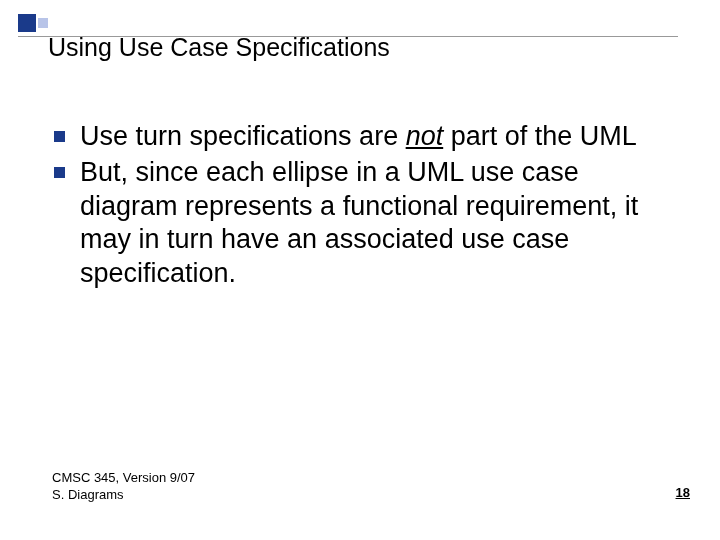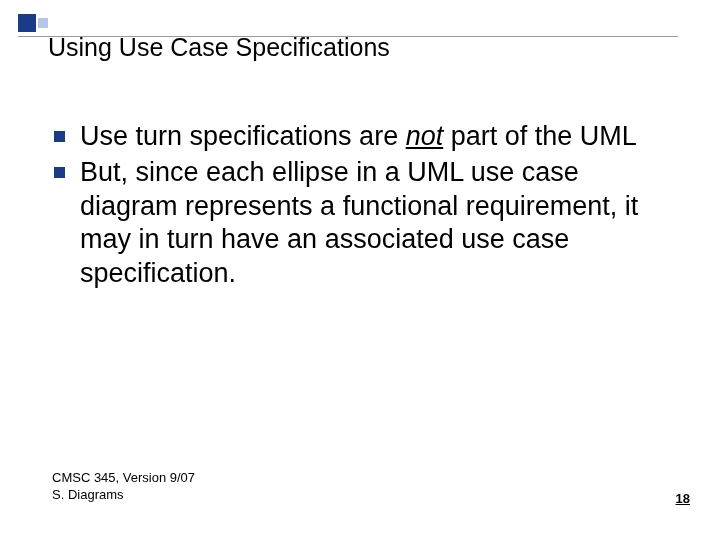--- a/index.html
+++ b/index.html
@@ -72,21 +72,21 @@
     position: absolute;
     left: 52px;
     bottom: 36px;
     font-size: 13px;
     line-height: 1.3;
     color: #000;
   }
   .pagenum {
     position: absolute;
     right: 30px;
-    bottom: 34px;
+    bottom: 40px;
     font-size: 13px;
     font-weight: bold;
     text-decoration: underline;
   }
 </style>
 </head>
 <body>
 
 <div class="decor">
   <div class="big"></div>

